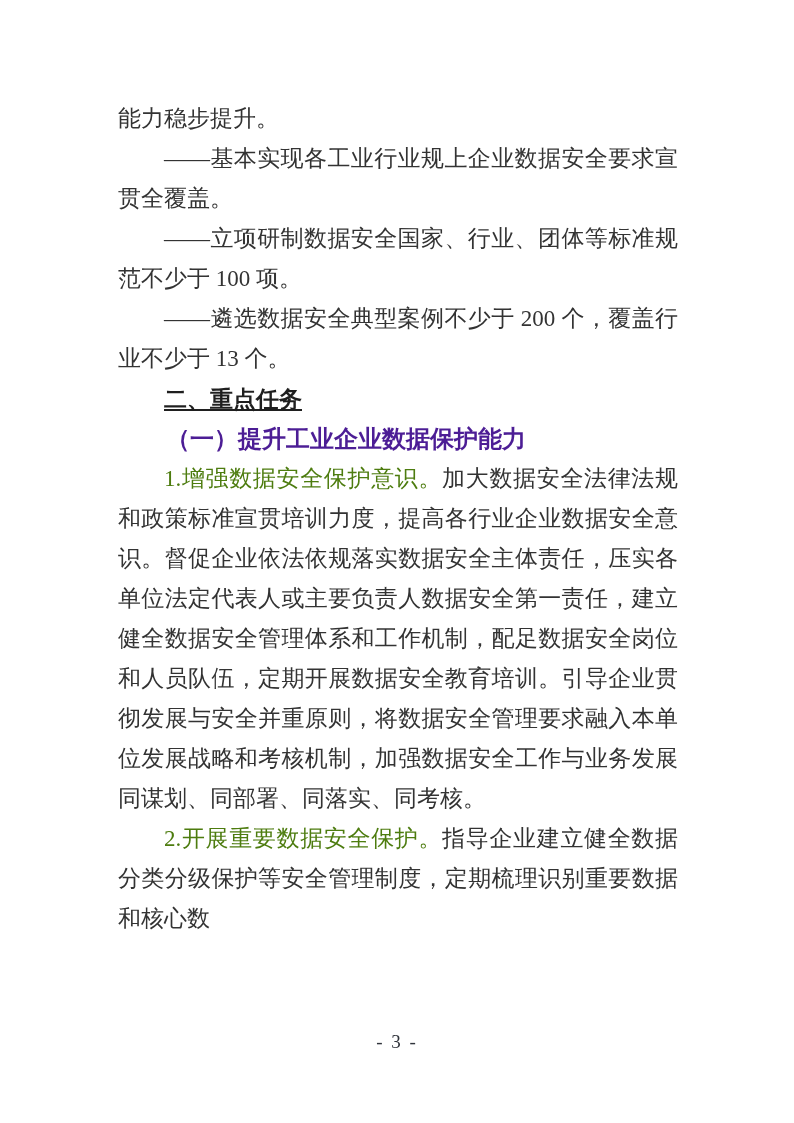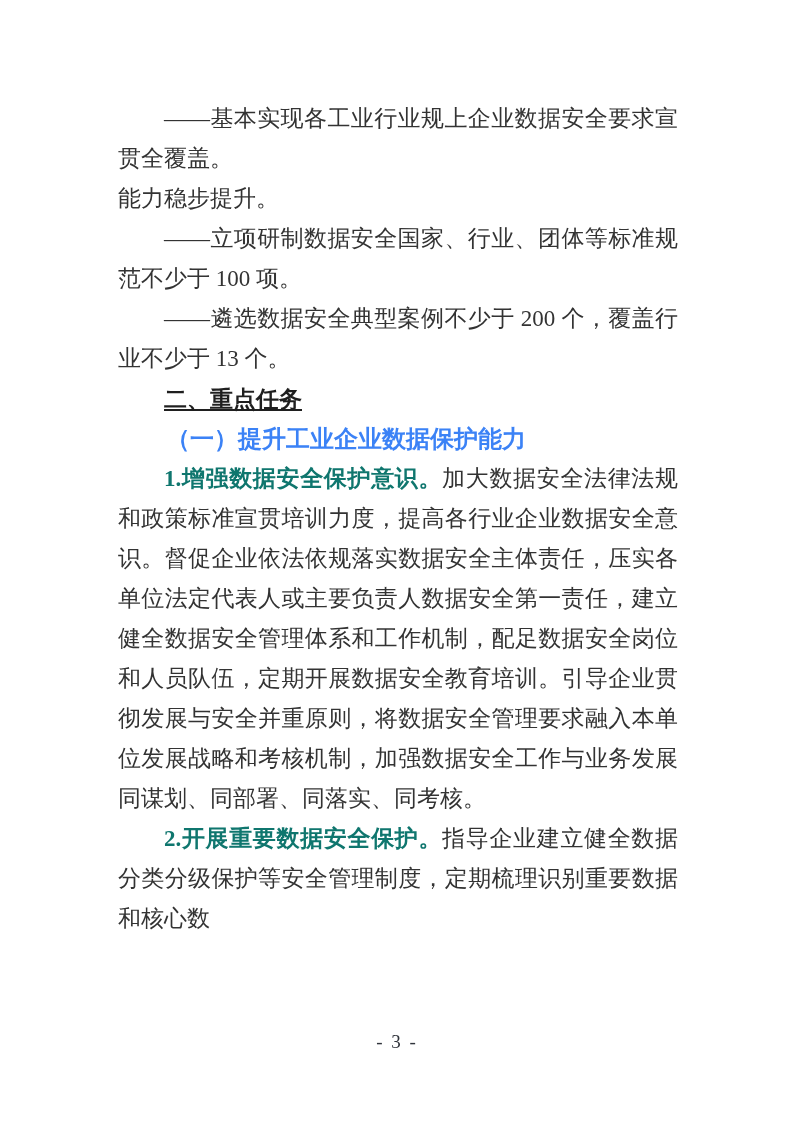--- a/index.html
+++ b/index.html
@@ -35,48 +35,48 @@
   }
   .h1 {
     font-family: "Liberation Sans", "DejaVu Sans", sans-serif;
     font-weight: bold;
     color: #1f1f1f;
     text-align: left !important;
     text-decoration: underline;
   }
   .h2 {
     font-weight: bold;
-    color: #3b82f6;
+    color: #4c1d95;
     font-size: 24px !important;
     text-align: left !important;
   }
   .lead {
-    font-weight: bold;
-    color: #0f766e;
+    font-weight: normal;
+    color: #4d7c0f;
   }
   .footer {
     position: absolute;
     top: 1031px;
     left: 0;
     width: 100%;
     text-align: center;
     font-size: 19px;
     letter-spacing: 2px;
     color: #30343c;
   }
 </style>
 </head>
 <body>
 
 <div class="page">
   <div class="content">
 
+    <p class="para">能力稳步提升。</p>
+
     <p class="para indent">——基本实现各工业行业规上企业数据安全要求宣贯全覆盖。</p>
-
-    <p class="para">能力稳步提升。</p>
 
 
     <p class="para indent">——立项研制数据安全国家、行业、团体等标准规范不少于 100 项。</p>
 
     <p class="para indent">——遴选数据安全典型案例不少于 200 个，覆盖行业不少于 13 个。</p>
 
 
     <p class="h1 indent">二、重点任务</p>
 
     <p class="h2 indent">（一）提升工业企业数据保护能力</p>

